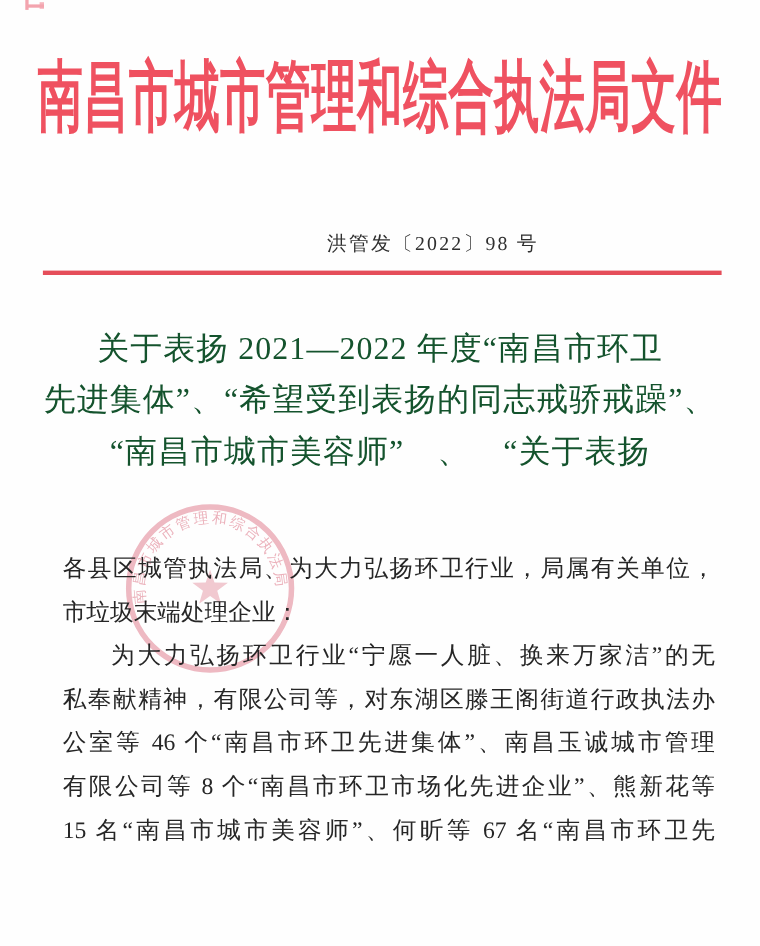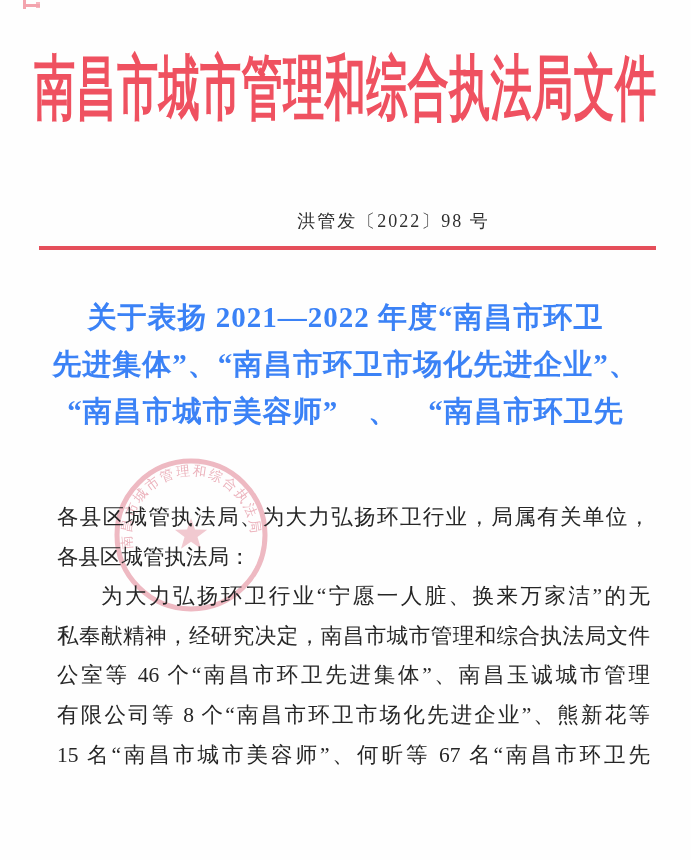--- a/index.html
+++ b/index.html
@@ -26,21 +26,21 @@
   .doc-number{
     position:absolute; top:209px; left:0; width:100%;
     text-align:center; font-size:18px; color:#2f2f2f; letter-spacing:2px;padding-left:48px;
   }
   .red-divider{
     position:absolute; top:246px; left:39px; width:617px; height:4px;
     background:#e54e5a;
   }
   .doc-title{
     position:absolute; top:294px; left:30px; width:631px;
-    text-align:center; font-size:29px; font-weight:bold; color:#3b82f6;
+    text-align:center; font-size:29px; font-weight:normal; color:#14532d;
     line-height:47px; letter-spacing:1px;
   }
   .seal{
     position:absolute; left:112px; top:450px; width:160px; height:172px;
     filter:blur(0.4px);
   }
   .body-text{
     position:absolute; top:498px; left:57px; width:593px;
     font-size:21.5px; line-height:39.6px; color:#262626;
   }
@@ -56,38 +56,38 @@
   <div class="corner-artifact"></div>
 
   <div class="org-title">南昌市城市管理和综合执法局文件</div>
 
   <div class="doc-number">洪管发〔2022〕98 号</div>
 
   <div class="red-divider"></div>
 
   <div class="doc-title">
     <div class="t-line">关于表扬 2021—2022 年度“南昌市环卫</div>
-    <div class="t-line">先进集体”、“南昌市环卫市场化先进企业”、</div>
-    <div class="t-line">“南昌市城市美容师”　、　“南昌市环卫先</div>
+    <div class="t-line">先进集体”、“希望受到表扬的同志戒骄戒躁”、</div>
+    <div class="t-line">“南昌市城市美容师”　、　“关于表扬</div>
   </div>
 
   <div class="seal">
     <svg width="160" height="172" viewBox="0 0 160 172">
       <circle cx="79" cy="85" r="74" fill="none" stroke="#dd7486" stroke-width="5" opacity="0.5"></circle>
       <polygon points="79,68 83,79.5 95.2,79.7 85.5,87.1 89,98.8 79,91.8 69,98.8 72.5,87.1 62.8,79.7 75,79.5" fill="#dd7486" opacity="0.38"></polygon>
       <path id="seal-arc" d="M 30 120 A 60 60 0 1 1 128 120" fill="none"></path>
       <text font-size="13.5" fill="#dd7486" opacity="0.55" letter-spacing="2" font-family="Liberation Serif, DejaVu Serif, serif">
         <textPath href="#seal-arc" startOffset="9%">南昌市城市管理和综合执法局</textPath>
       </text>
     </svg>
   </div>
 
   <div class="body-text">
     <div class="b-line justify">各县区城管执法局、为大力弘扬环卫行业，局属有关单位，</div>
-    <div class="b-line">各县区城管执法局：</div>
+    <div class="b-line">市垃圾末端处理企业：</div>
     <div class="b-line justify indent">为大力弘扬环卫行业“宁愿一人脏、换来万家洁”的无</div>
-    <div class="b-line justify">私奉献精神，经研究决定，南昌市城市管理和综合执法局文件</div>
+    <div class="b-line justify">私奉献精神，有限公司等，对东湖区滕王阁街道行政执法办</div>
     <div class="b-line justify">公室等 46 个“南昌市环卫先进集体”、南昌玉诚城市管理</div>
     <div class="b-line justify">有限公司等 8 个“南昌市环卫市场化先进企业”、熊新花等</div>
     <div class="b-line justify">15 名“南昌市城市美容师”、何昕等 67 名“南昌市环卫先</div>
   </div>
 
 </div>
 
 </body></html>

